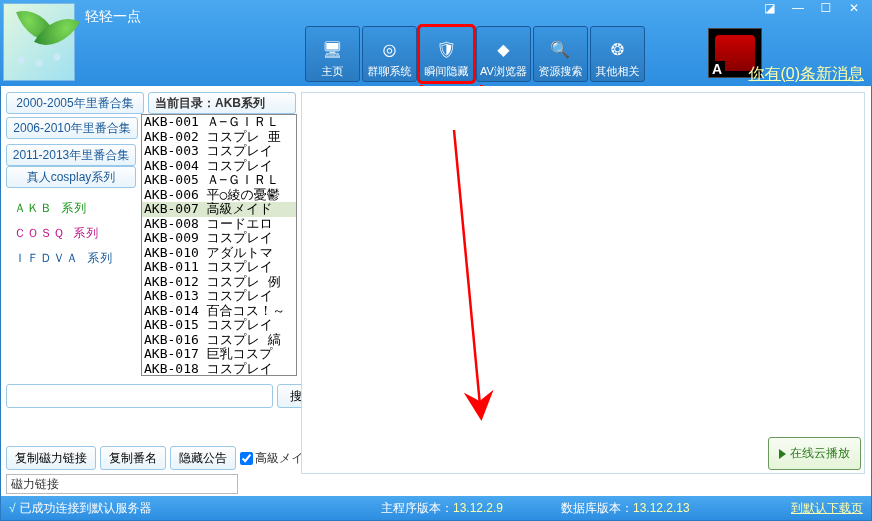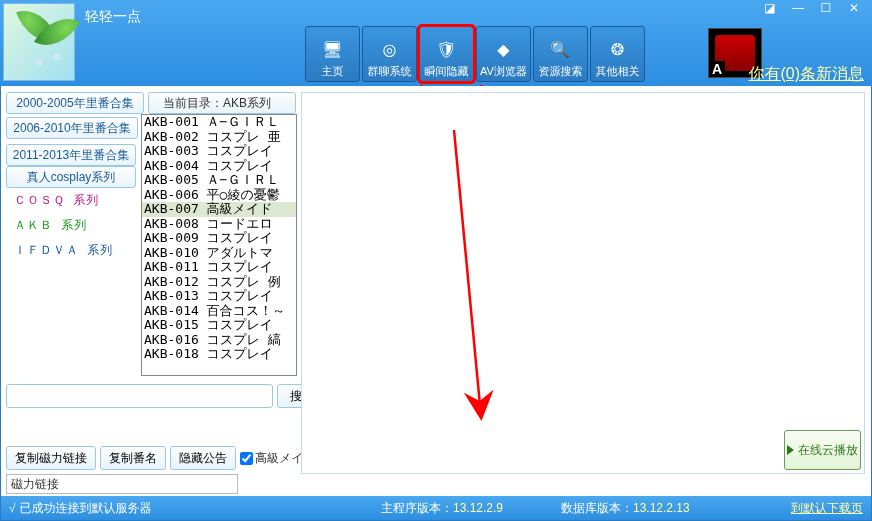--- a/index.html
+++ b/index.html
@@ -28,24 +28,24 @@
 .right-logo-inner::after { content: "A"; position: absolute; left: -6px; bottom: -6px; color: #fff; font-weight: bold; font-size: 14px; background: #000; padding: 0 3px; }
 
 .msg-link { position: absolute; right: 8px; top: 64px; color: #ffffaa; font-size: 16px; text-decoration: underline; cursor: pointer; }
 
 .body-area { position: absolute; top: 86px; left: 0; right: 0; bottom: 0; background: #fff; border: 1px solid #2a7ac0; border-top: none; }
 
 .left-pane { position: absolute; left: 5px; top: 6px; width: 290px; }
 
 .tab-row { display: flex; gap: 4px; margin-bottom: 3px; }
 .tab-btn { flex: 1; height: 22px; font-size: 12px; border: 1px solid #9ac8e8; background: linear-gradient(#fdfdfd,#e8f4fc); border-radius: 3px; cursor: pointer; color: #1a5a9a; }
-.dir-label { width: 148px; height: 22px; font-size: 12px; border: 1px solid #9ac8e8; background: linear-gradient(#fdfdfd,#e8f4fc); border-radius: 3px; line-height: 20px; padding-left: 14px; color: #333; }
+.dir-label { width: 148px; height: 22px; font-size: 12px; border: 1px solid #9ac8e8; background: linear-gradient(#fdfdfd,#e8f4fc); border-radius: 3px; line-height: 20px; padding-left: 6px; color: #333; font-weight: bold; }
 
 .side-tabs { position: absolute; left: 5px; top: 58px; width: 130px; }
-.side-tab { height: 22px; font-size: 12px; border: 1px solid #9ac8e8; background: linear-gradient(#fdfdfd,#e8f4fc); border-radius: 3px; margin-bottom: 0; text-align: center; line-height: 20px; cursor: pointer; color: #1a5a9a; }
+.side-tab { height: 22px; font-size: 12px; border: 1px solid #9ac8e8; background: linear-gradient(#fdfdfd,#e8f4fc); border-radius: 3px; margin-bottom: 8px; text-align: center; line-height: 20px; cursor: pointer; color: #1a5a9a; }
 .side-link { font-size: 12px; padding: 4px 8px; cursor: pointer; font-family: SimSun, monospace; letter-spacing: 1px; }
 .side-link.c1 { color: #c01a8a; }
 .side-link.c2 { color: #1a9a1a; }
 .side-link.c3 { color: #1a5a9a; }
 
 .list-box { position: absolute; left: 140px; top: 28px; width: 156px; height: 262px; border: 1px solid #888; overflow-y: scroll; background: #fff; }
 .list-row { font-family: SimSun, monospace; font-size: 13px; padding: 0 2px; white-space: nowrap; overflow: hidden; cursor: pointer; line-height: 14.5px; }
 .list-row.sel { background: #dce8d0; }
 
 .search-row { position: absolute; left: 5px; top: 298px; width: 321px; display: flex; gap: 4px; }
@@ -55,21 +55,21 @@
 .bottom-btns { position: absolute; left: 5px; top: 360px; display: flex; gap: 4px; align-items: center; }
 .b-btn { height: 24px; padding: 0 8px; border: 1px solid #9ac8e8; background: linear-gradient(#fdfdfd,#e8f4fc); border-radius: 3px; font-size: 12px; cursor: pointer; }
 .cb-wrap { display: flex; align-items: center; font-size: 12px; gap: 2px; color: #333; }
 
 .magnet-row { position: absolute; left: 5px; top: 388px; width: 232px; height: 20px; border: 1px solid #bbb; font-size: 12px; line-height: 18px; padding-left: 4px; color: #333; background: #fff; }
 
 .content-area { position: absolute; left: 300px; top: 6px; right: 6px; bottom: 46px; border: 1px solid #c8dcf0; background: #fff; }
 
 .arrow-svg { position: absolute; left: 300px; top: 0; pointer-events: none; }
 
-.cloud-btn { position: absolute; right: 10px; bottom: 50px; height: 40px; padding: 0 2px; border: 1px solid #6a9a5a; background: linear-gradient(#f8fcf4,#e4f4d8); border-radius: 3px; font-size: 12px; color: #2a7a1a; cursor: pointer; display: flex; align-items: center; gap: 4px; }
+.cloud-btn { position: absolute; right: 10px; bottom: 50px; height: 33px; padding: 0 10px; border: 1px solid #6a9a5a; background: linear-gradient(#f8fcf4,#e4f4d8); border-radius: 3px; font-size: 12px; color: #2a7a1a; cursor: pointer; display: flex; align-items: center; gap: 4px; }
 .tri { width: 0; height: 0; border-top: 5px solid transparent; border-bottom: 5px solid transparent; border-left: 7px solid #2a7a1a; }
 
 .statusbar { position: absolute; left: 0; right: 0; bottom: 0; height: 24px; background: linear-gradient(#4aa8f0,#2d8de0); display: flex; align-items: center; font-size: 12px; color: #fff; padding: 0 8px; }
 .status-seg { margin-right: 30px; }
 .status-right { margin-left: auto; color: #ffffaa; text-decoration: underline; cursor: pointer; }
 .status-ver { position: absolute; left: 380px; }
 .status-db { position: absolute; left: 560px; }
 .chk { color: #cfe; margin-right: 4px; }
 
 
@@ -142,22 +142,22 @@
     </div>
     <div class="tab-row">
       <button class="tab-btn" style="max-width:132px">2006-2010年里番合集</button>
     </div>
   </div>
 
   <div class="side-tabs">
     <button class="tab-btn" style="width:130px">2011-2013年里番合集</button>
     <div class="side-tab">真人cosplay系列</div>
     <div id="side-links">
+        <div class="side-link c2">ＡＫＢ 系列</div>
         <div class="side-link c1">ＣＯＳＱ 系列</div>
-        <div class="side-link c2">ＡＫＢ 系列</div>
         <div class="side-link c3">ＩＦＤＶＡ 系列</div>
       </div>
   </div>
 
   <div class="list-box" id="list-box">
       <div class="list-row">AKB-001 Ａ−ＧＩＲＬ</div>
       <div class="list-row">AKB-002 コスプレ 亜</div>
       <div class="list-row">AKB-003 コスプレイ</div>
       <div class="list-row">AKB-004 コスプレイ</div>
       <div class="list-row">AKB-005 Ａ−ＧＩＲＬ</div>
@@ -165,20 +165,21 @@
       <div class="list-row sel">AKB-007 高級メイド</div>
       <div class="list-row">AKB-008 コードエロ</div>
       <div class="list-row">AKB-009 コスプレイ</div>
       <div class="list-row">AKB-010 アダルトマ</div>
       <div class="list-row">AKB-011 コスプレイ</div>
       <div class="list-row">AKB-012 コスプレ 例</div>
       <div class="list-row">AKB-013 コスプレイ</div>
       <div class="list-row">AKB-014 百合コス！～</div>
       <div class="list-row">AKB-015 コスプレイ</div>
       <div class="list-row">AKB-016 コスプレ 縞</div>
+      <div class="list-row">AKB-017 巨乳コスプ</div>
       <div class="list-row">AKB-018 コスプレイ</div>
     </div>
 
   <div class="search-row">
     <input class="search-input" style="">
     <button class="search-btn">搜索</button>
   </div>
 
   <div class="bottom-btns">
     <button class="b-btn">复制磁力链接</button>

